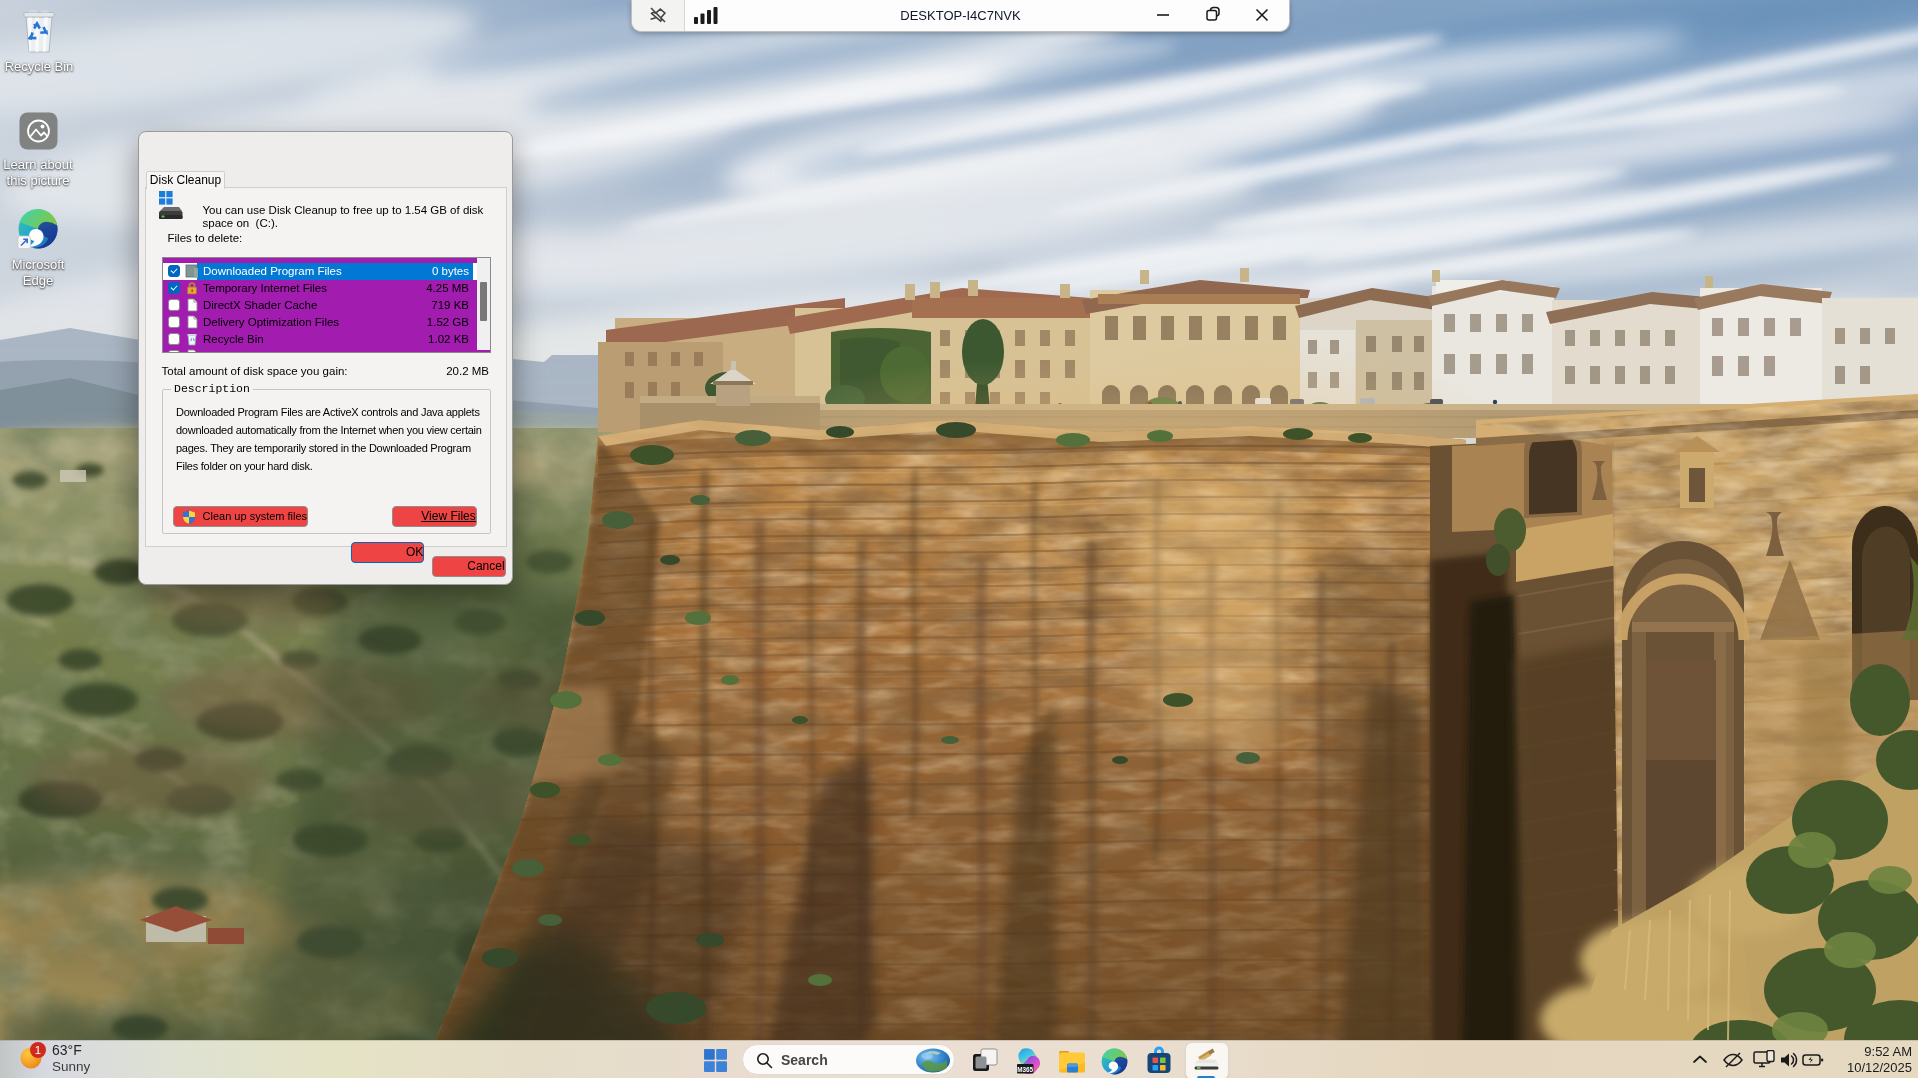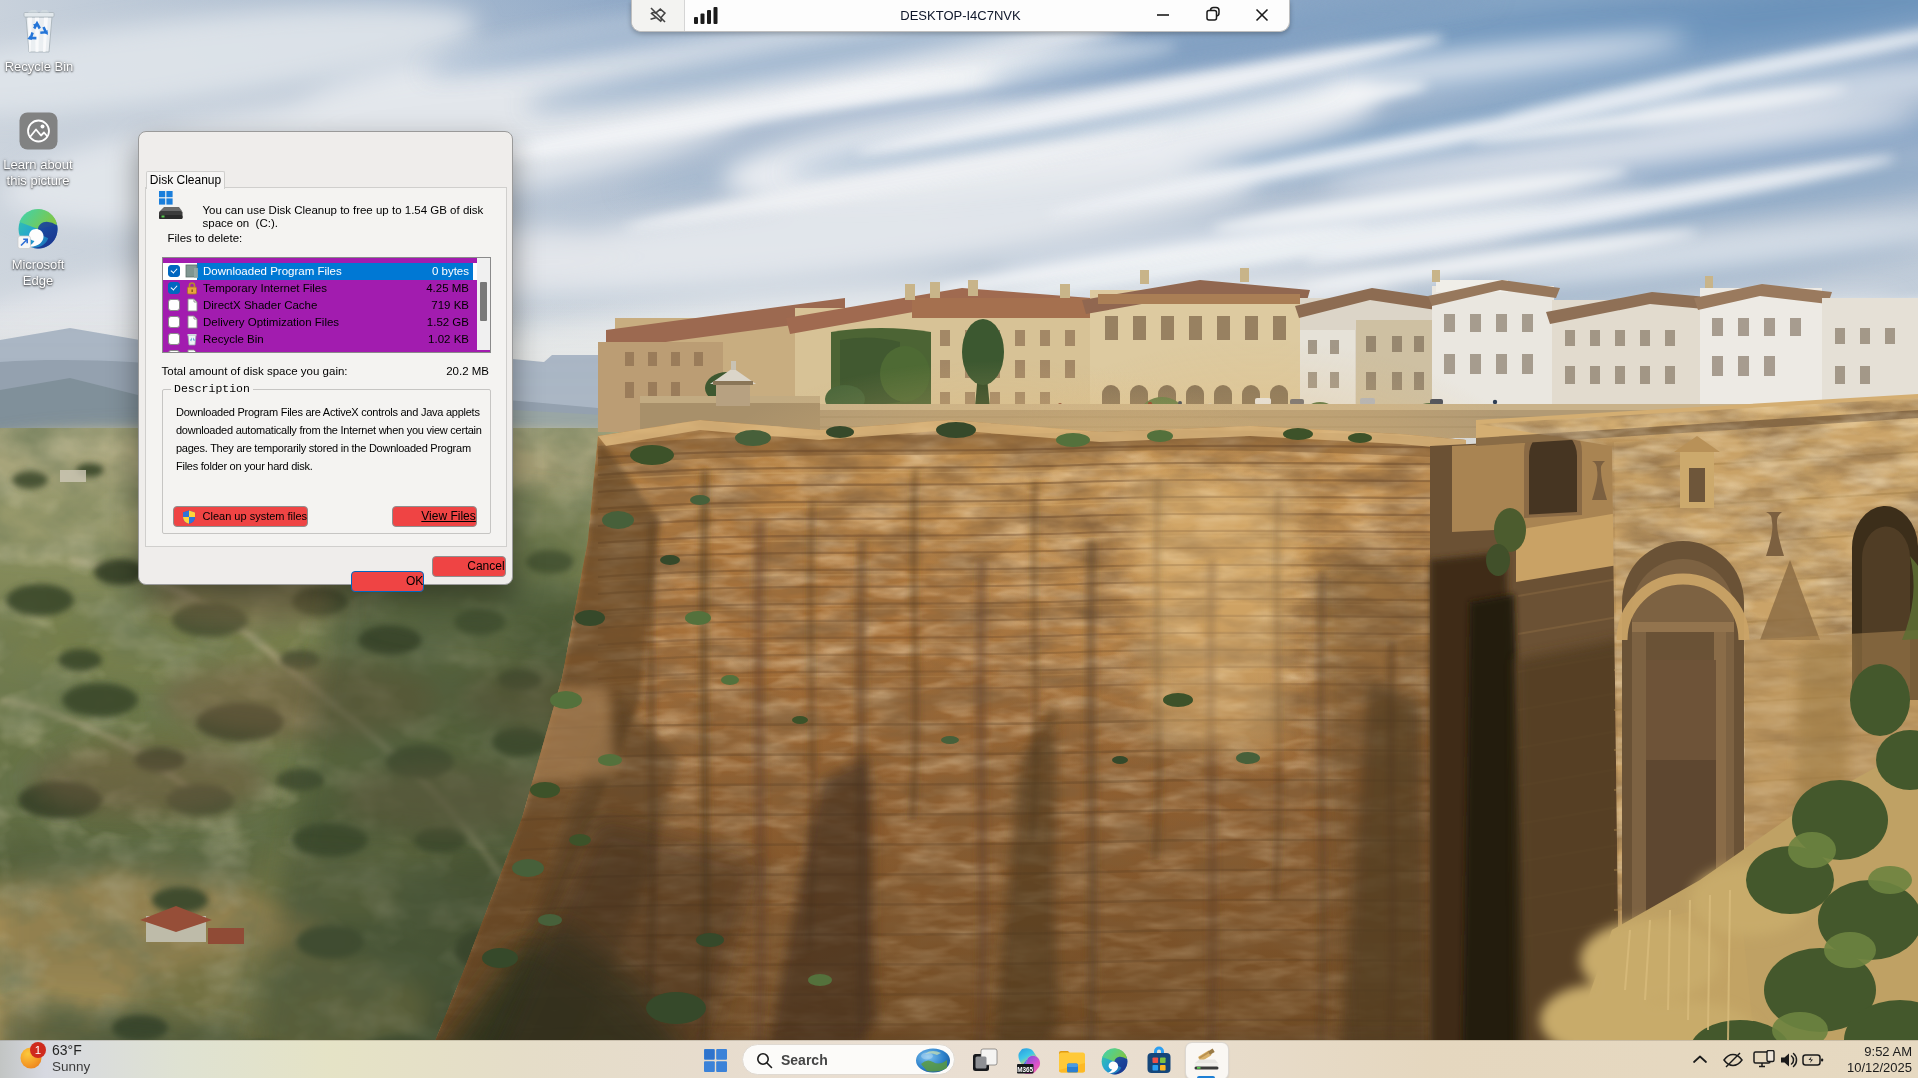--- a/index.html
+++ b/index.html
@@ -866,21 +866,21 @@
           <path d="M7,0.5 L13,2.5 L13,7 L7,7 Z" fill="#ffd43a"></path>
           <path d="M1,7 L7,7 L7,13.8 Q1,12 1,7 Z" fill="#ffd43a"></path>
           <path d="M7,0.5 L1,2.5 L1,7 L7,7 Z" fill="#2f74d8"></path>
           <path d="M13,7 L7,7 L7,13.8 Q13,12 13,7 Z" fill="#2f74d8"></path>
         </svg>
         <span style="margin-left:21px;font-size:11px;">Clean up system files</span>
       </div>
       <div class="btn" style="left:229.3px;top:116px;width:84.5px;line-height:19px;text-decoration:underline;">View Files</div>
     </div>
   </div>
-  <div class="btn ok" style="left:211.9px;top:439px;width:73.4px;line-height:18px;">OK</div>
+  <div class="btn ok" style="left:211.9px;top:410px;width:73.4px;line-height:18px;">OK</div>
   <div class="btn" style="left:293.1px;top:423.8px;width:73.5px;line-height:19px;">Cancel</div>
 </div>
 <div class="tb">
 
   <svg class="abs" style="left:19px;top:-2px" width="40" height="40" viewBox="0 0 40 40">
     <defs>
           <radialGradient id="sun" cx="0.35" cy="0.3" r="0.9">
             <stop offset="0" stop-color="#fbc93d"></stop>
             <stop offset="0.55" stop-color="#f59d27"></stop>
             <stop offset="1" stop-color="#e87818"></stop>

